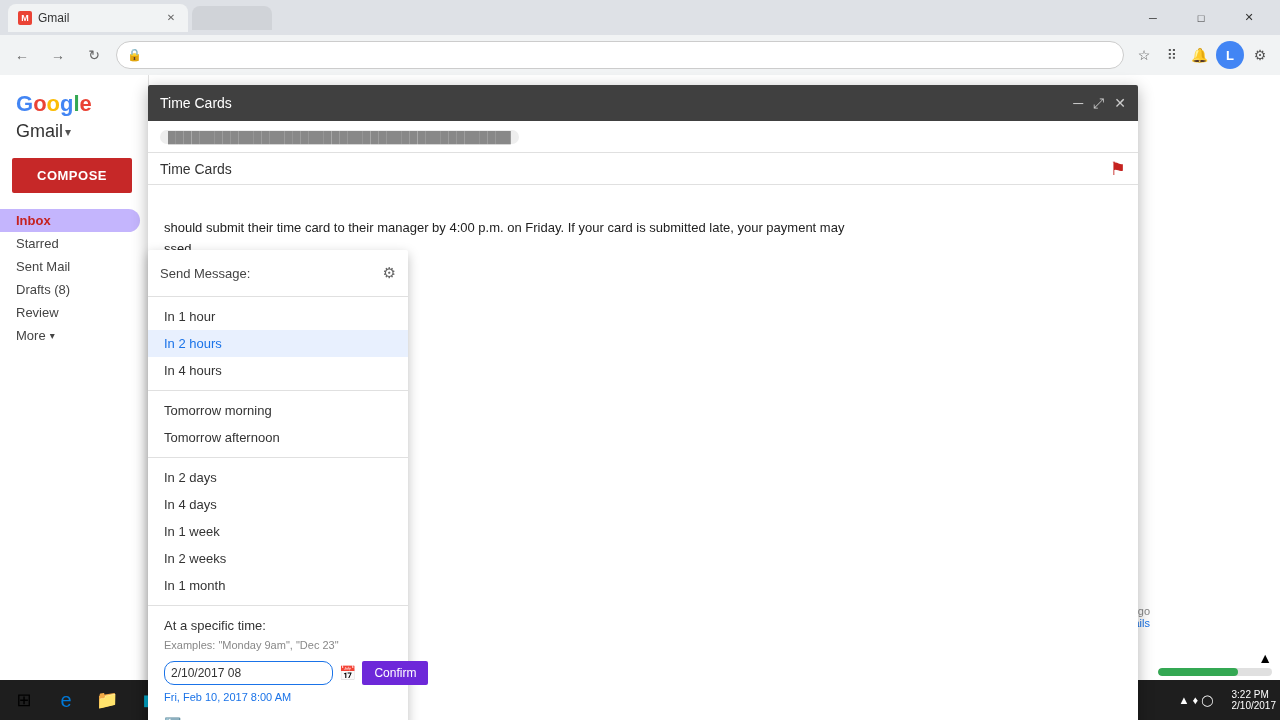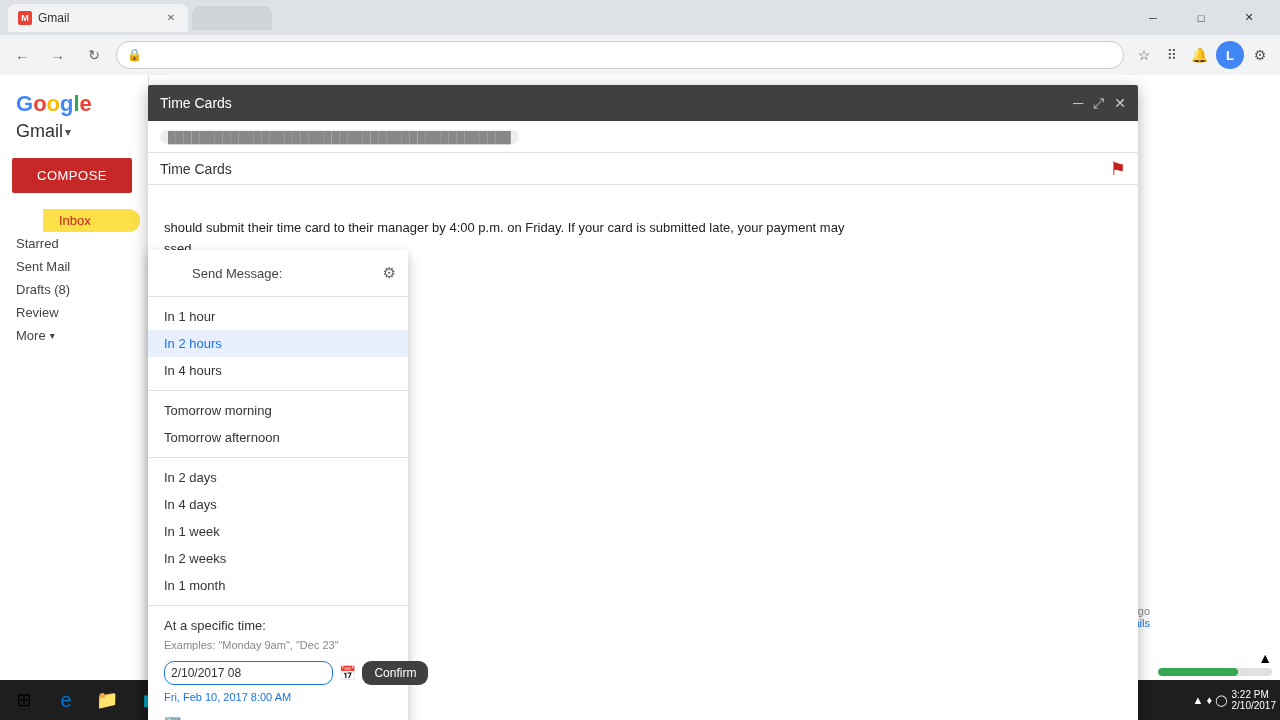--- a/index.html
+++ b/index.html
@@ -178,41 +178,40 @@
     }
     .gmail-caret { font-size: 12px; color: #555; }
     .compose-btn {
       margin: 4px 12px 16px;
       background: #c62828;
       color: white;
       border: none;
       border-radius: 2px;
       padding: 10px 18px;
       font-size: 13px;
-      font-weight: normal;
+      font-weight: bold;
       letter-spacing: 0.5px;
       cursor: pointer;
       width: 120px;
       text-align: center;
     }
     .nav-item {
       display: flex;
       align-items: center;
       padding: 4px 16px;
       font-size: 13px;
       color: #444;
       cursor: pointer;
       border-radius: 0 16px 16px 0;
       margin-right: 8px;
     }
     .nav-item.active {
-      background: #fde047;
+      background: #c4b5fd;
       color: #c5221f;
-      font-weight: normal;
-      margin-left: 43px;
+      font-weight: bold;
     }
     .nav-more {
       display: flex;
       align-items: center;
       padding: 4px 16px;
       font-size: 13px;
       color: #444;
       cursor: pointer;
     }
     .nav-more-caret { font-size: 10px; margin-left: 4px; }
@@ -348,21 +347,20 @@
       padding: 8px 0;
     }
     .snooze-header {
       display: flex;
       align-items: center;
       justify-content: space-between;
       padding: 6px 12px 8px;
       font-size: 13px;
       color: #444;
       border-bottom: none;
-      margin-left: 32px;
     }
     .snooze-gear {
       color: #666;
       cursor: pointer;
       font-size: 15px;
     }
     .snooze-item {
       padding: 6px 16px;
       font-size: 13px;
       color: #333;
@@ -403,24 +401,24 @@
       width: 24px;
       height: 24px;
       display: flex;
       align-items: center;
       justify-content: center;
       color: #666;
       font-size: 14px;
       cursor: pointer;
     }
     .snooze-confirm-btn {
-      background: #404040;
+      background: #6d28d9;
       color: white;
       border: none;
-      border-radius: 9px;
+      border-radius: 2px;
       padding: 5px 12px;
       font-size: 12px;
       cursor: pointer;
     }
     .snooze-date-display {
       padding: 2px 16px 6px;
       font-size: 11px;
       color: #1a73e8;
     }
     .snooze-recurring {
@@ -686,15 +684,15 @@
   <div class="taskbar-icon">
     <svg width="20" height="20" viewBox="0 0 20 20">
         <circle cx="10" cy="10" r="9" fill="white" stroke="#ccc"></circle>
         <circle cx="10" cy="10" r="4" fill="#4285F4"></circle>
         <path d="M10 1 L19 17 H1 Z" fill="none" stroke="#EA4335" stroke-width="1.5"></path>
       </svg>
   </div>
   <div class="taskbar-icon" style="color:#c5221f;">◼</div>
   <div class="taskbar-systray">
     <span style="color:white; font-size:11px;">▲ ♦ ◯</span>
-    <span style="color:white; font-size:10px; margin-left:0;">3:22 PM<br>2/10/2017</span>
+    <span style="color:white; font-size:10px; margin-left:14px;">3:22 PM<br>2/10/2017</span>
   </div>
 </div>
 
 </body></html>

